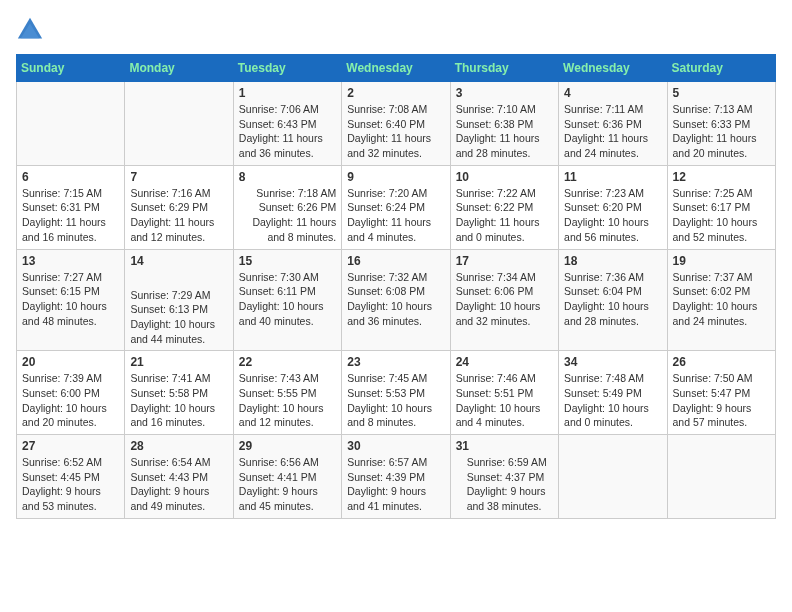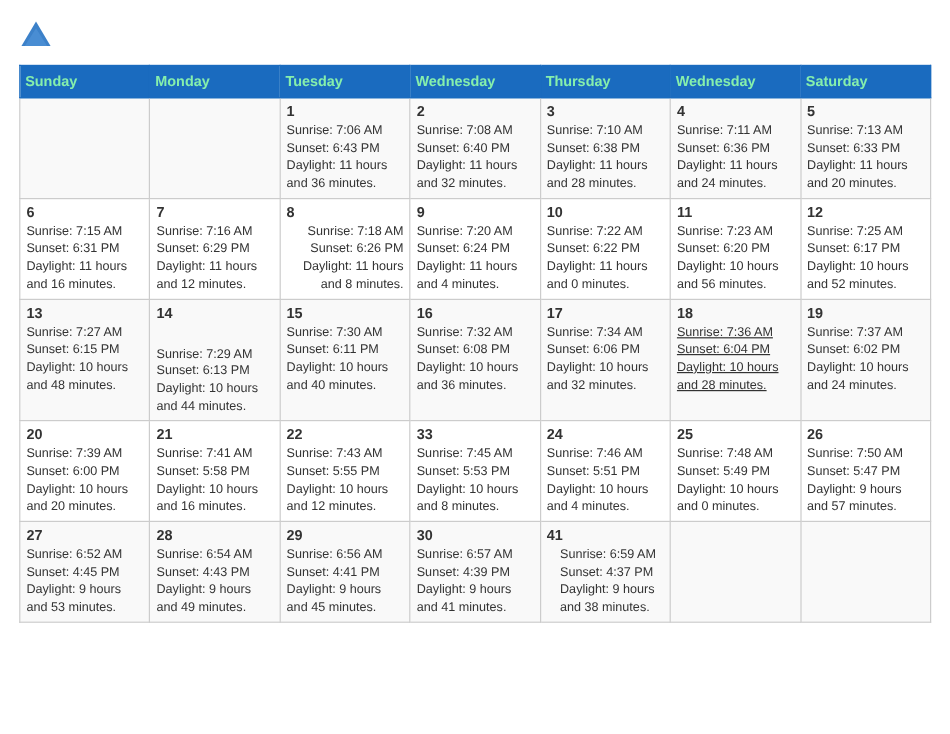--- a/index.html
+++ b/index.html
@@ -249,21 +249,21 @@
         </td>
         <td>
           <span class="day-num">17</span>
           <div class="day-info" style="white-space: pre-line;">Sunrise: 7:34 AM
 Sunset: 6:06 PM
 Daylight: 10 hours
 and 32 minutes.</div>
         </td>
         <td>
           <span class="day-num">18</span>
-          <div class="day-info" style="white-space: pre-line; text-decoration: underline;">Sunrise: 7:36 AM
+          <div class="day-info" style="white-space: pre-line;">Sunrise: 7:36 AM
 Sunset: 6:04 PM
 Daylight: 10 hours
 and 28 minutes.</div>
         </td>
         <td>
           <span class="day-num">19</span>
           <div class="day-info" style="white-space: pre-line;">Sunrise: 7:37 AM
 Sunset: 6:02 PM
 Daylight: 10 hours
 and 24 minutes.</div>
@@ -285,35 +285,35 @@
 and 16 minutes.</div>
         </td>
         <td>
           <span class="day-num">22</span>
           <div class="day-info" style="white-space: pre-line;">Sunrise: 7:43 AM
 Sunset: 5:55 PM
 Daylight: 10 hours
 and 12 minutes.</div>
         </td>
         <td>
-          <span class="day-num">33</span>
+          <span class="day-num">23</span>
           <div class="day-info" style="white-space: pre-line;">Sunrise: 7:45 AM
 Sunset: 5:53 PM
 Daylight: 10 hours
 and 8 minutes.</div>
         </td>
         <td>
           <span class="day-num">24</span>
           <div class="day-info" style="white-space: pre-line;">Sunrise: 7:46 AM
 Sunset: 5:51 PM
 Daylight: 10 hours
 and 4 minutes.</div>
         </td>
         <td>
-          <span class="day-num">25</span>
+          <span class="day-num">34</span>
           <div class="day-info" style="white-space: pre-line;">Sunrise: 7:48 AM
 Sunset: 5:49 PM
 Daylight: 10 hours
 and 0 minutes.</div>
         </td>
         <td>
           <span class="day-num">26</span>
           <div class="day-info" style="white-space: pre-line;">Sunrise: 7:50 AM
 Sunset: 5:47 PM
 Daylight: 9 hours
@@ -343,21 +343,21 @@
 and 45 minutes.</div>
         </td>
         <td>
           <span class="day-num">30</span>
           <div class="day-info" style="white-space: pre-line;">Sunrise: 6:57 AM
 Sunset: 4:39 PM
 Daylight: 9 hours
 and 41 minutes.</div>
         </td>
         <td>
-          <span class="day-num">41</span>
+          <span class="day-num">31</span>
           <div class="day-info" style="white-space: pre-line; margin-left: 11px;">Sunrise: 6:59 AM
 Sunset: 4:37 PM
 Daylight: 9 hours
 and 38 minutes.</div>
         </td>
         <td class="empty-cell"></td>
         <td class="empty-cell"></td>
       </tr>
     </tbody>
 </table>

